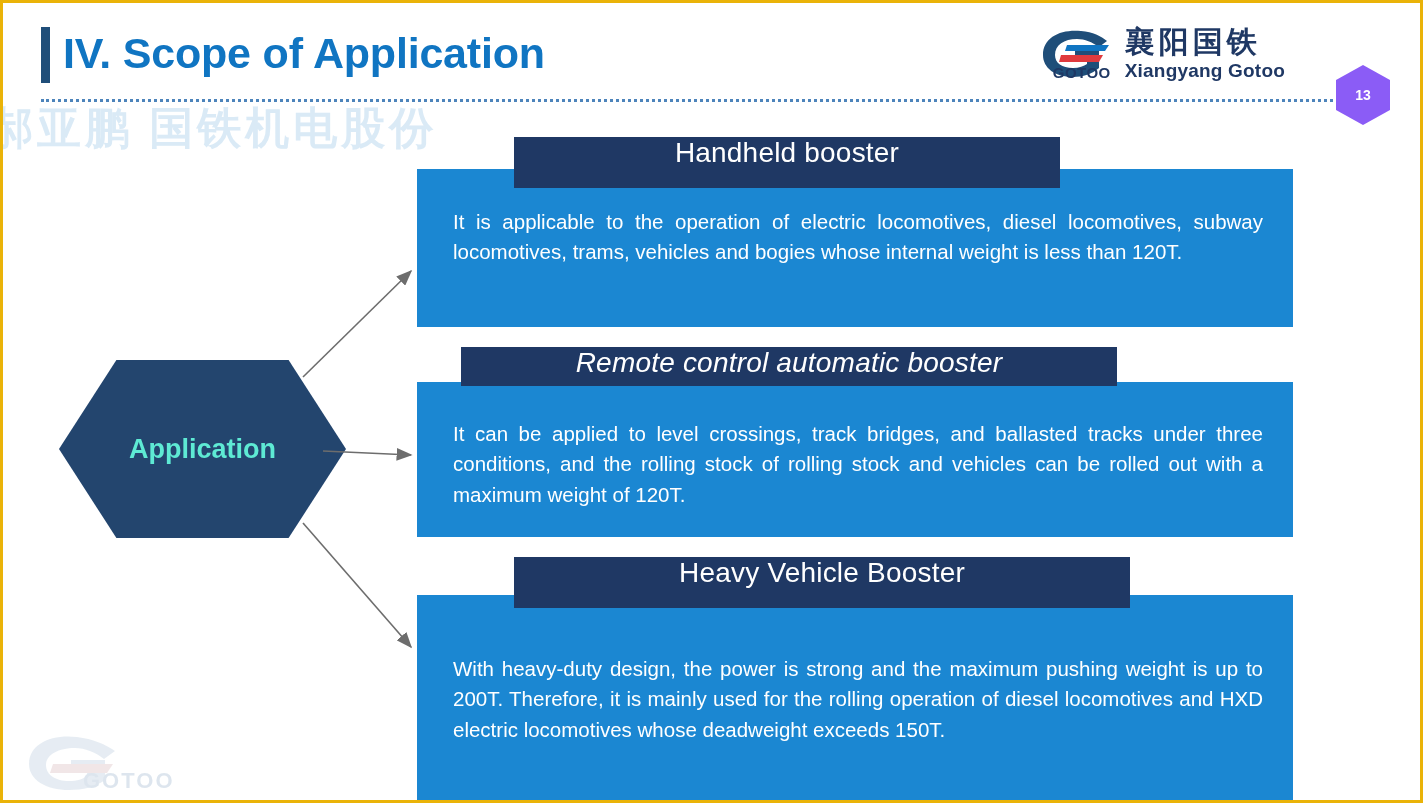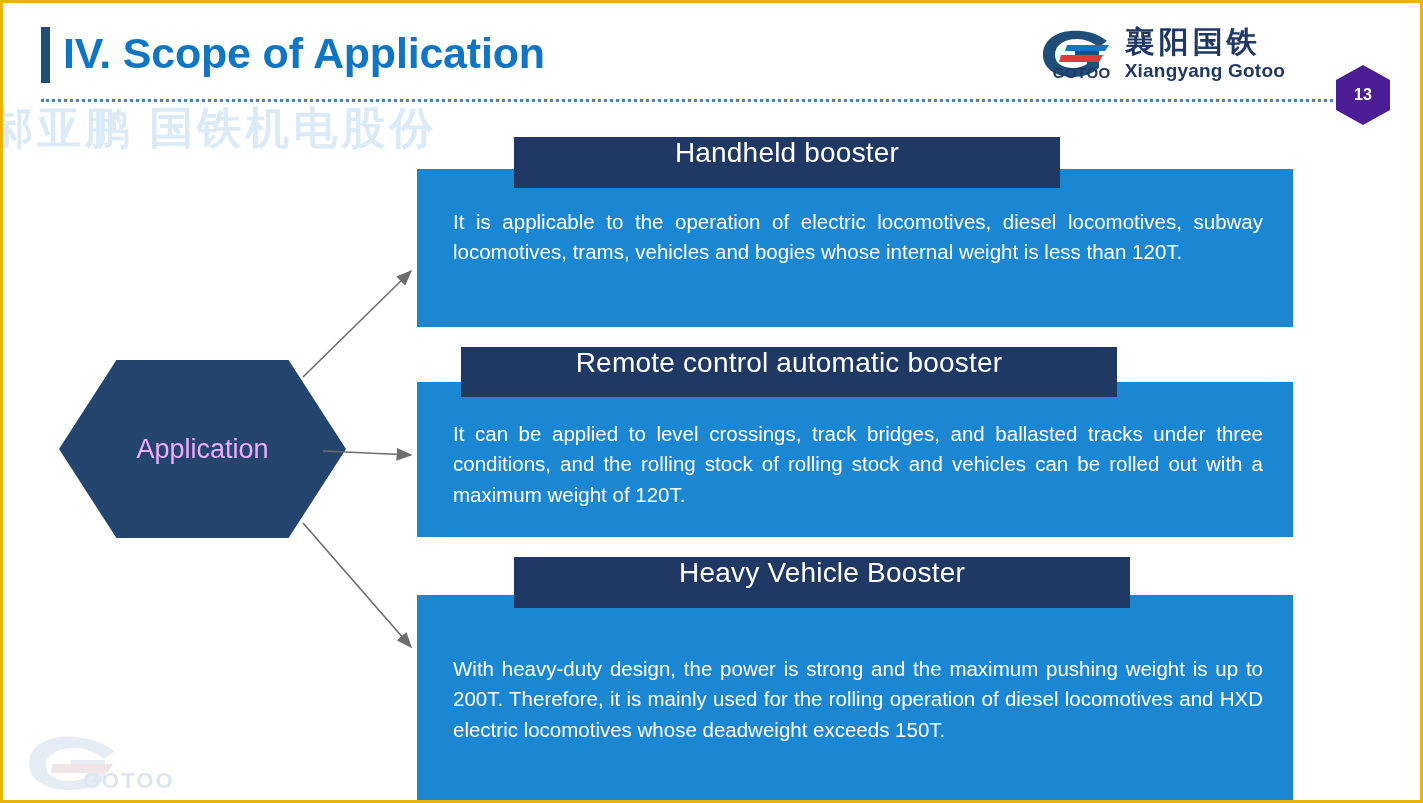--- a/index.html
+++ b/index.html
@@ -100,27 +100,27 @@
     padding-top: 4px;
   }
 
   
   .page-hex {
     position: absolute;
     right: 30px;
     top: 62px;
     width: 54px;
     height: 60px;
-    background: #4c1d95;
+    background: #8b5cf6;
     clip-path: polygon(50% 0%, 100% 25%, 100% 75%, 50% 100%, 0% 75%, 0% 25%);
     display: flex;
     align-items: center;
     justify-content: center;
     color: #ffffff;
-    font-size: 16px;
+    font-size: 14px;
     font-weight: bold;
   }
 
   
   .wm {
     position: absolute;
     color: #bcd9ef;
     opacity: .55;
     font-weight: bold;
     white-space: nowrap;
@@ -157,23 +157,23 @@
     top: 357px;
     width: 287px;
     height: 178px;
     background: #23456e;
     clip-path: polygon(20% 0%, 80% 0%, 100% 50%, 80% 100%, 20% 100%, 0% 50%);
     display: flex;
     align-items: center;
     justify-content: center;
   }
   .hex-node span {
-    color: #f0abfc;
+    color: #5eead4;
     font-size: 27px;
-    font-weight: normal;
+    font-weight: bold;
   }
 
   
   .arrows {
     position: absolute;
     left: 0; top: 0;
     width: 1423px;
     height: 803px;
     pointer-events: none;
   }
@@ -212,21 +212,21 @@
 
   
   #card-1 { left: 414px; top: 134px; width: 876px; height: 190px; }
   #card-1 .card-body { width: 876px; height: 158px; top: 32px; }
   #card-1 .card-head { left: 97px; top: 0; width: 546px; height: 51px; }
   #card-1 .card-text { left: 36px; top: 70px; width: 810px; }
 
   
   #card-2 { left: 414px; top: 344px; width: 876px; height: 190px; }
   #card-2 .card-body { width: 876px; height: 155px; top: 35px; }
-  #card-2 .card-head { left: 44px; top: 0; width: 656px; height: 50px; }
+  #card-2 .card-head { left: 44px; top: 0; width: 656px; height: 39px; font-style: italic; }
   #card-2 .card-text { left: 36px; top: 72px; width: 810px; }
 
   
   #card-3 { left: 414px; top: 554px; width: 876px; height: 244px; }
   #card-3 .card-body { width: 876px; height: 206px; top: 38px; }
   #card-3 .card-head { left: 97px; top: 0; width: 616px; height: 51px; }
   #card-3 .card-text { left: 36px; top: 74px; width: 810px; margin-top: 23px; }
 </style>
 </head>
 <body>

